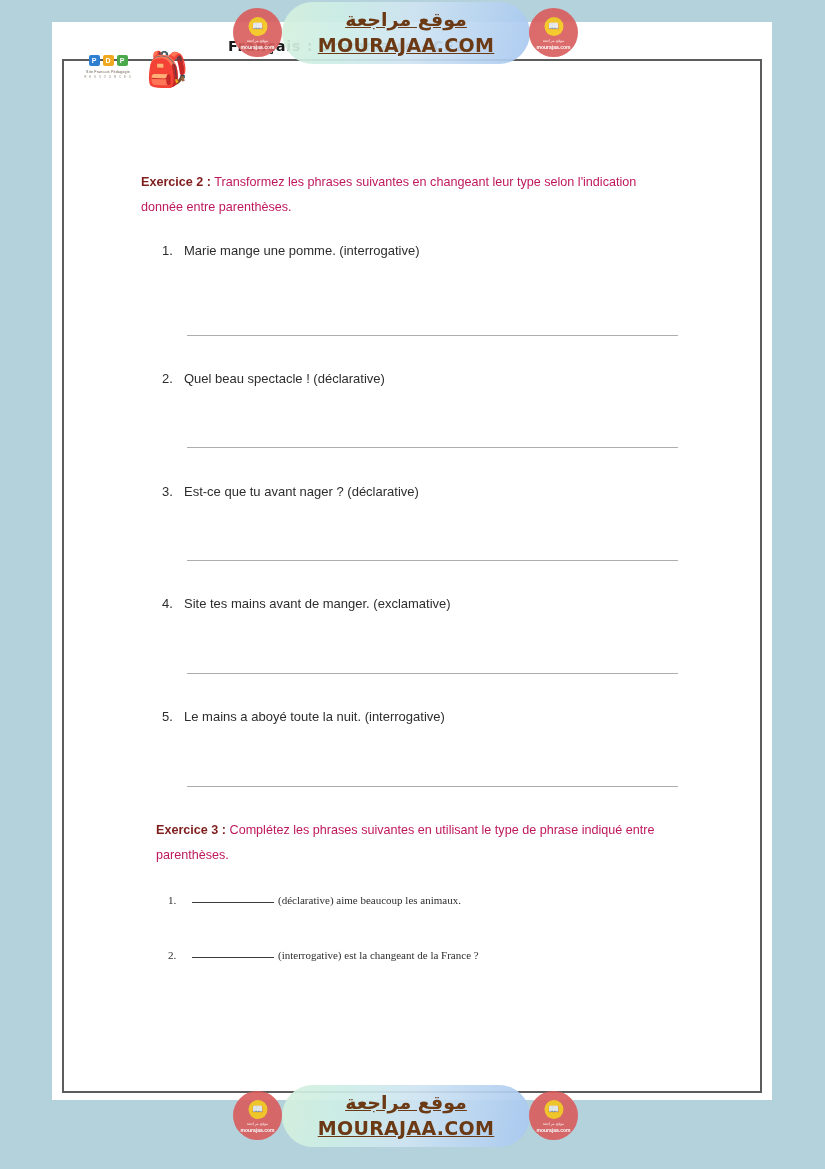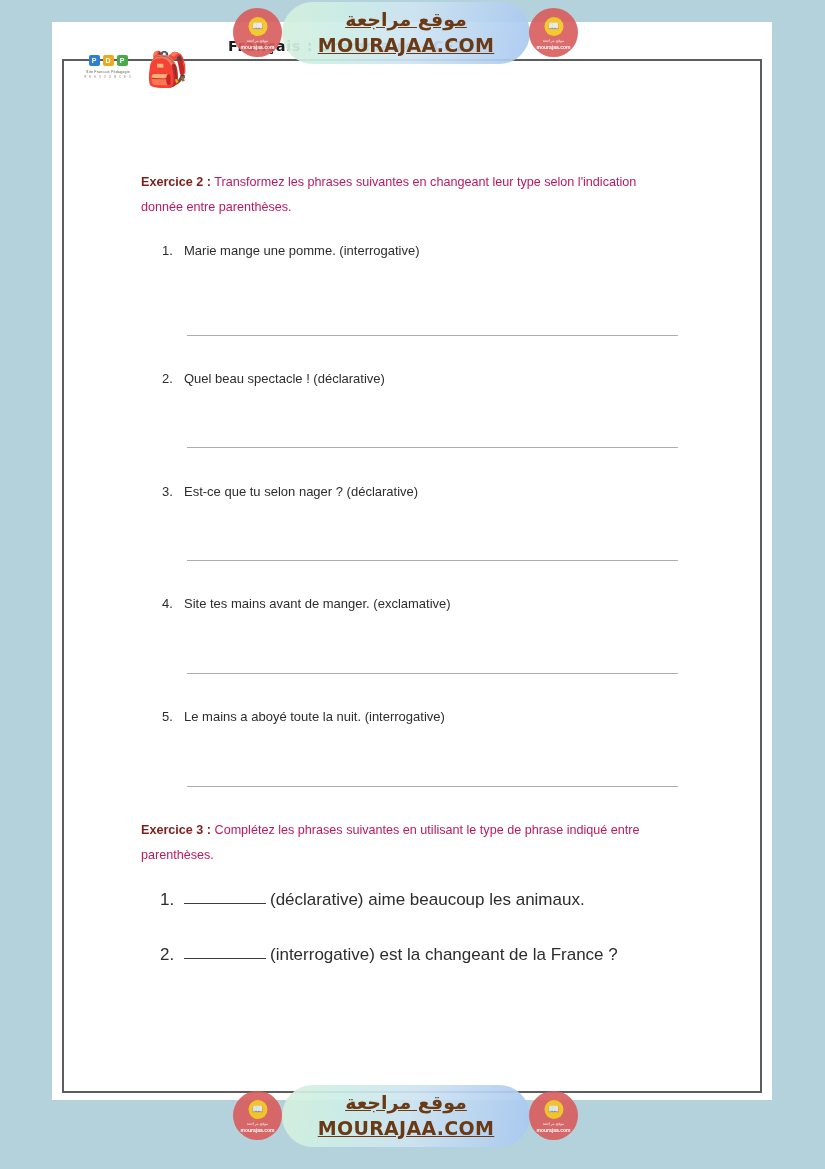--- a/index.html
+++ b/index.html
@@ -107,21 +107,21 @@
   }
 
   
   .exercise-instruction {
     position: absolute;
     color: #c837d4;
     font-size: 12.6px;
     line-height: 25px;
     width: 500px;
   }
-  .exercise-instruction.ex3 { width: 530px; }
+  .exercise-instruction.ex3 { width: 530px; margin-left: 15px; }
   .exercise-label {
     font-weight: bold;
     color: #7f1d1d;
   }
   .exercise-body { color: #be185d; }
 
   #exercise2-instruction { left: 141px; top: 170px; }
   #exercise3-instruction { left: 141px; top: 818px; }
 
   
@@ -142,24 +142,25 @@
     position: absolute;
     left: 187px;
     width: 491px;
     height: 0;
     border-top: 1.4px solid #adadad;
   }
 
   
   .fill-item {
     position: absolute;
-    left: 160px;
-    font-size: 17px;
+    left: 168px;
+    font-size: 11px;
     color: #2d2d2d;
     white-space: nowrap;
+    font-family: Liberation Serif, serif;
   }
   .fill-blank {
     display: inline-block;
     width: 82px;
     border-bottom: 1.5px solid #3a3a3a;
     margin: 0 4px 0 2px;
     vertical-align: 1px;
     height: 12px;
   }
 
@@ -297,21 +298,21 @@
   <span class="q-num">1.</span><span>Marie mange une pomme. (interrogative)</span>
 </div>
 <div class="answer-line" style="top:335px"></div>
 
 <div class="question-item" style="top:371px">
   <span class="q-num">2.</span><span>Quel beau spectacle ! (déclarative)</span>
 </div>
 <div class="answer-line" style="top:447px"></div>
 
 <div class="question-item" style="top:484px">
-  <span class="q-num">3.</span><span>Est-ce que tu selon nager ? (déclarative)</span>
+  <span class="q-num">3.</span><span>Est-ce que tu avant nager ? (déclarative)</span>
 </div>
 <div class="answer-line" style="top:560px"></div>
 
 <div class="question-item" style="top:596px">
   <span class="q-num">4.</span><span>Site tes mains avant de manger. (exclamative)</span>
 </div>
 <div class="answer-line" style="top:673px"></div>
 
 <div class="question-item" style="top:709px">
   <span class="q-num">5.</span><span>Le mains a aboyé toute la nuit. (interrogative)</span>

